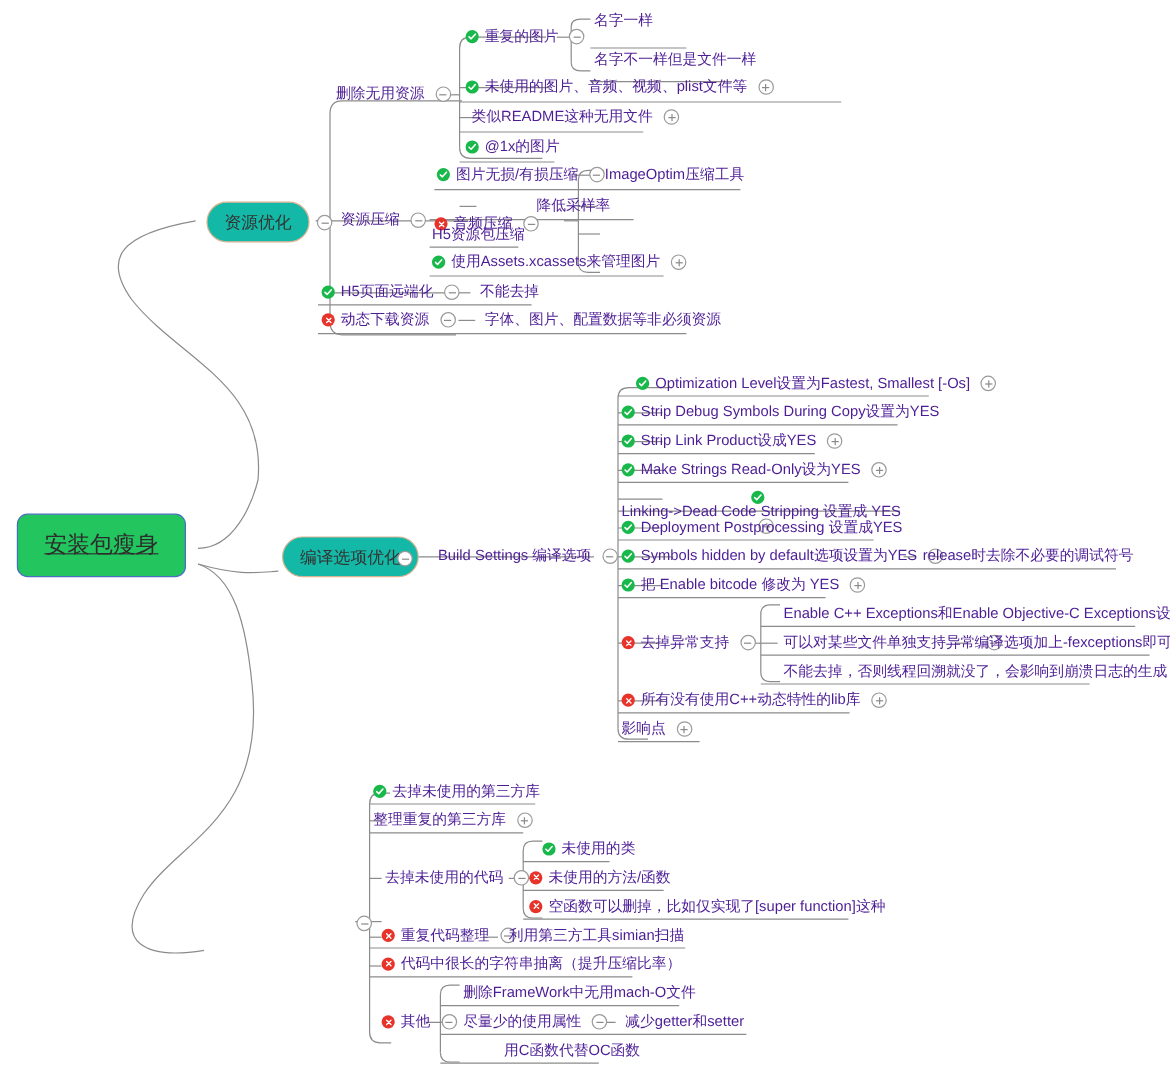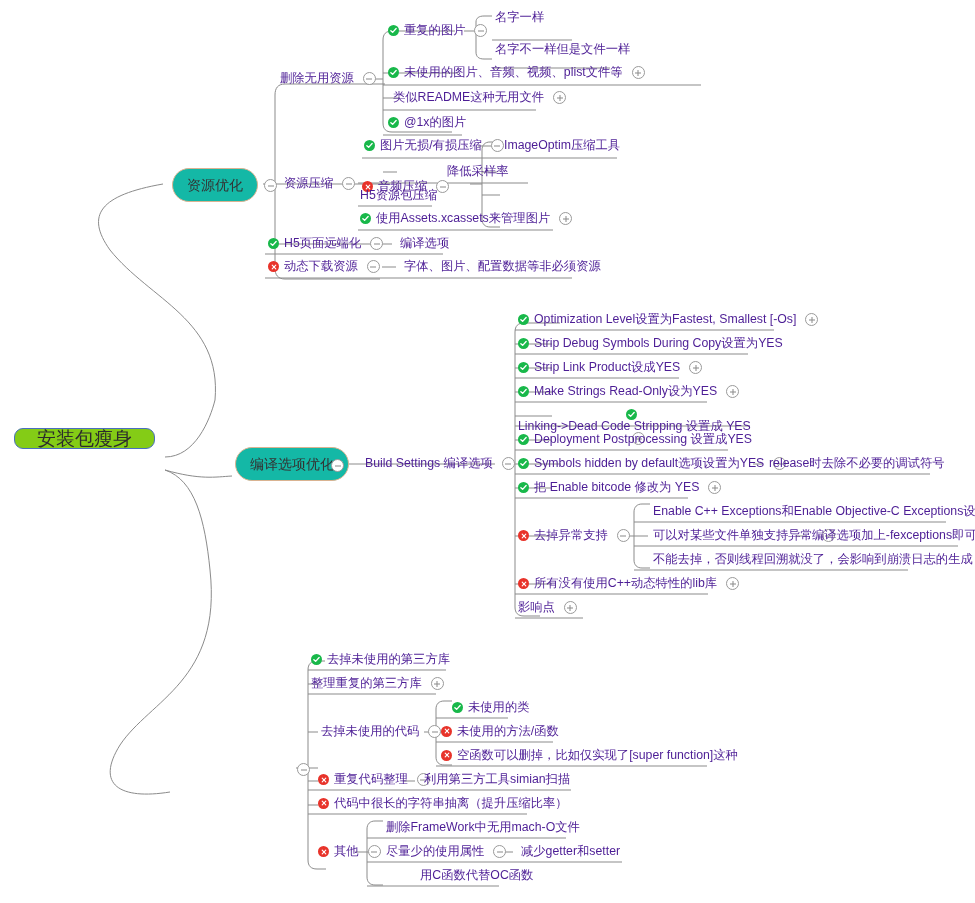--- a/index.html
+++ b/index.html
@@ -9,22 +9,23 @@
     color:#333;
   }
   #canvas{position:absolute;left:0;top:0;width:975px;height:903px;}
   svg.links{position:absolute;left:0;top:0;width:975px;height:903px;pointer-events:none;}
 
   
   .node{position:absolute;white-space:nowrap;display:flex;align-items:center;}
   .node .lbl{font-size:12.5px;color:#4c1d95;line-height:1;}
 
   .root{
-    background:#84cc16;border:1.3px solid #4a6fbf;border-radius:9px;
-    padding:0 22px;
+    background:#22c55e;border:1.3px solid #4a6fbf;border-radius:9px;
+    padding:16px 22px;
+    text-decoration:underline;
   }
   .root .lbl{font-size:19px;color:#2c2c2c;}
 
   .lvl1{
     background:#14b8a6;border:1.1px solid #d9b391;border-radius:17px;
     padding:9px 14px;
   }
   .lvl1 .lbl{font-size:14px;color:#333;}
 
   .leaf{padding:0;background:transparent;border:none;}
@@ -306,21 +307,21 @@
         <svg width="7" height="7" viewBox="0 0 8 8">
           <path d="M1 4.2 L3 6.1 L7 1.7" stroke="#fff" stroke-width="1.5" fill="none" stroke-linecap="round" stroke-linejoin="round"></path>
         </svg>
       </span>
     <span class="lbl">H5页面远端化</span>
     <span class="toggle">
         <i class="h"></i>
       </span>
   </div>
   <div class="node leaf" style="left:400px;top:237px;">
-    <span class="lbl">编译选项</span>
+    <span class="lbl">不能去掉</span>
   </div>
 
   <div class="node leaf" style="left:268px;top:260px;">
     <span class="sicon no">
         <svg width="6" height="6" viewBox="0 0 8 8">
           <path d="M1.6 1.6 L6.4 6.4 M6.4 1.6 L1.6 6.4" stroke="#fff" stroke-width="1.5" stroke-linecap="round"></path>
         </svg>
       </span>
     <span class="lbl">动态下载资源</span>
     <span class="toggle">
@@ -338,21 +339,21 @@
       <i class="h"></i>
     </div>
 
   <div class="node leaf" style="left:365px;top:457px;">
     <span class="lbl">Build Settings 编译选项</span>
     <span class="toggle">
         <i class="h"></i>
       </span>
   </div>
 
-  <div class="node leaf" style="left:518px;top:313px;">
+  <div class="node leaf" style="left:530px;top:313px;">
     <span class="sicon ok">
         <svg width="7" height="7" viewBox="0 0 8 8">
           <path d="M1 4.2 L3 6.1 L7 1.7" stroke="#fff" stroke-width="1.5" fill="none" stroke-linecap="round" stroke-linejoin="round"></path>
         </svg>
       </span>
     <span class="lbl">Optimization Level设置为Fastest, Smallest [-Os]</span>
     <span class="toggle">
         <i class="h"></i>
         <i class="v"></i>
       </span>

